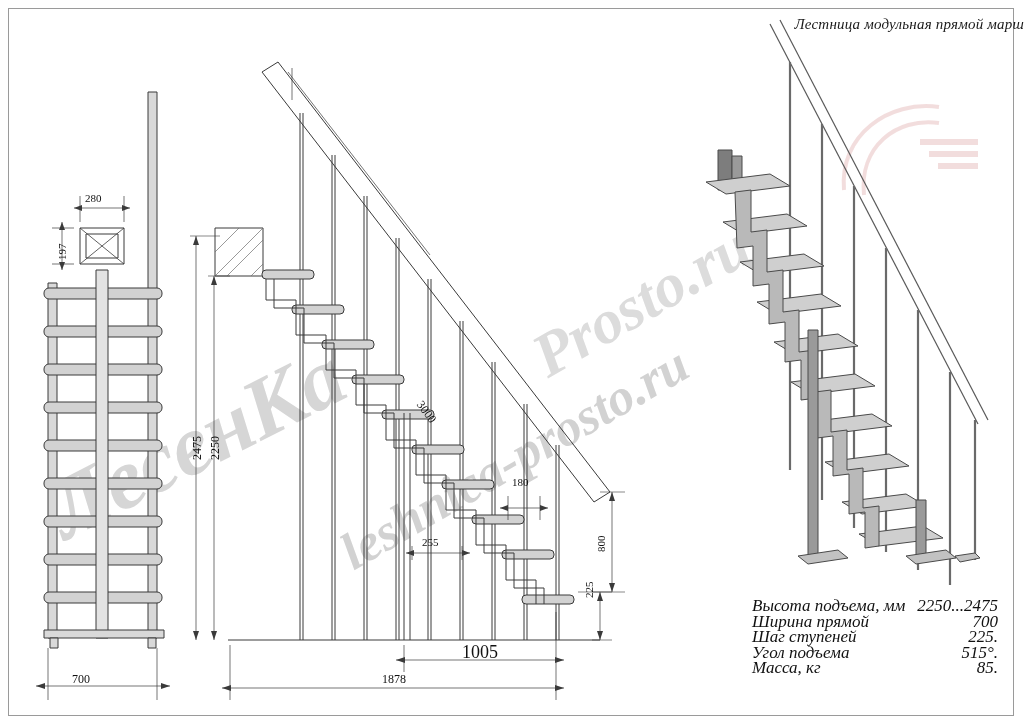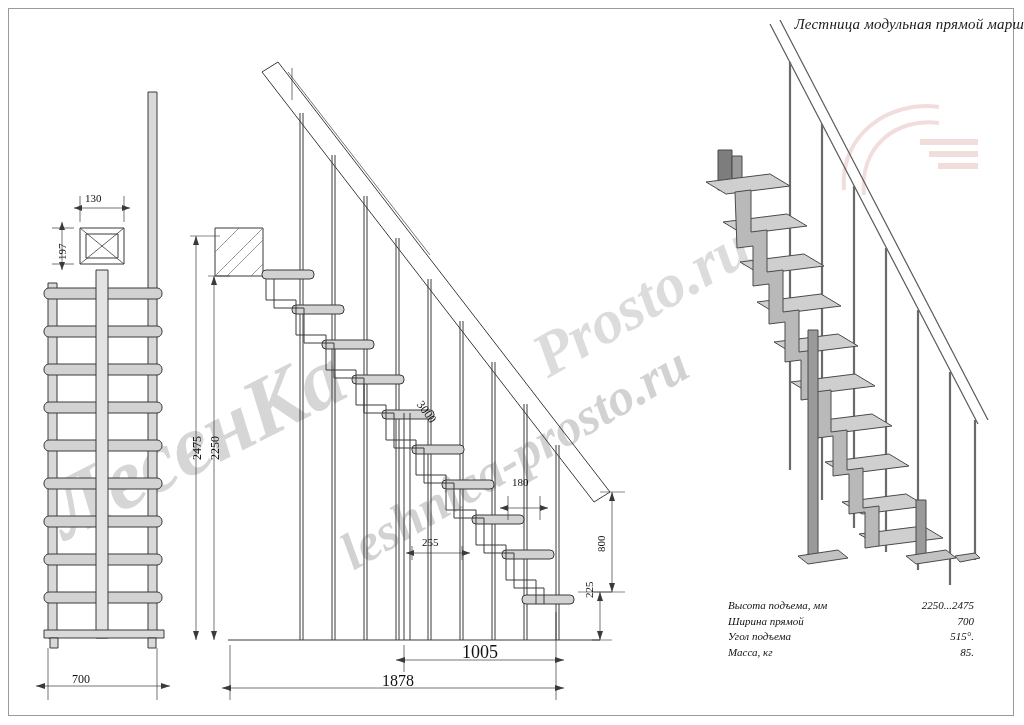--- a/index.html
+++ b/index.html
@@ -16,21 +16,21 @@
   .wm2{left:330px;top:530px;font-size:52px;transform:rotate(-30deg);transform-origin:left top;color:#d2d2d2;}
   .wm3{left:520px;top:330px;font-size:62px;transform:rotate(-30deg);transform-origin:left top;color:#dcdcdc;}
   .wmlogo{position:absolute;right:40px;top:95px;width:150px;height:110px;pointer-events:none;opacity:.5;}
 
   svg.draw{position:absolute;left:0;top:0;width:1024px;height:725px;overflow:visible;}
 
   .dimtxt{position:absolute;font-size:11px;color:#111;font-family:"Liberation Serif",serif;}
   .dimtxt.v{transform-origin:left top;}
 
   
-  .spec{position:absolute;left:728px;top:598px;width:246px;font-size:11px;color:#111;font-style:italic;}
+  .spec{position:absolute;left:752px;top:598px;width:246px;font-size:17px;color:#111;font-style:italic;}
   .spec .row{display:flex;justify-content:space-between;line-height:15.5px;}
   .spec .row .k{white-space:nowrap;}
   .spec .row .v{white-space:nowrap;text-align:left;}
 </style>
 </head>
 <body>
 
 <div id="stage">
 
   <div class="frame"></div>
@@ -254,48 +254,52 @@
       </g>
 
       <g fill="#c2c2c2" stroke="#4a4a4a">
         <polygon points="798,556 838,550 848,558 808,564"></polygon>
         <polygon points="906,556 946,550 956,558 916,564"></polygon>
         <polygon points="955,556 975,553 980,558 960,562"></polygon>
       </g>
     </g>
   </svg>
 
-  <div class="dimtxt" style="left:85px;top:192px;">130</div>
+  <div class="dimtxt" style="left:85px;top:192px;">280</div>
   <div class="dimtxt v" style="left:56px;top:260px;transform:rotate(-90deg);">197</div>
   <div class="dimtxt" style="left:72px;top:672px;font-size:12px;">700</div>
 
   <div class="dimtxt" style="left:425px;top:398px;transform:rotate(53deg);transform-origin:left top;font-size:12px;">3000</div>
 
   <div class="dimtxt v" style="left:190px;top:460px;transform:rotate(-90deg);font-size:12px;">2475</div>
   <div class="dimtxt v" style="left:208px;top:460px;transform:rotate(-90deg);font-size:12px;">2250</div>
 
   <div class="dimtxt" style="left:512px;top:476px;">180</div>
   <div class="dimtxt" style="left:422px;top:536px;">255</div>
 
   <div class="dimtxt v" style="left:595px;top:552px;transform:rotate(-90deg);">800</div>
   <div class="dimtxt v" style="left:583px;top:598px;transform:rotate(-90deg);">225</div>
 
   <div class="dimtxt" style="left:462px;top:642px;font-size:18px;">1005</div>
-  <div class="dimtxt" style="left:382px;top:672px;font-size:16px;">1878</div>
+  <div class="dimtxt" style="left:382px;top:672px;font-size:12px;">1878</div>
 
   <div class="spec">
     <div class="row">
         <span class="k">Высота подъема, мм</span>
         <span class="v">2250...2475</span>
       </div>
     <div class="row">
         <span class="k">Ширина прямой</span>
         <span class="v">700</span>
       </div>
     <div class="row">
+        <span class="k">Шаг ступеней</span>
+        <span class="v">225.</span>
+      </div>
+    <div class="row">
         <span class="k">Угол подъема</span>
         <span class="v">515°.</span>
       </div>
     <div class="row">
         <span class="k">Масса, кг</span>
         <span class="v">85.</span>
       </div>
   </div>
 
 </div>

